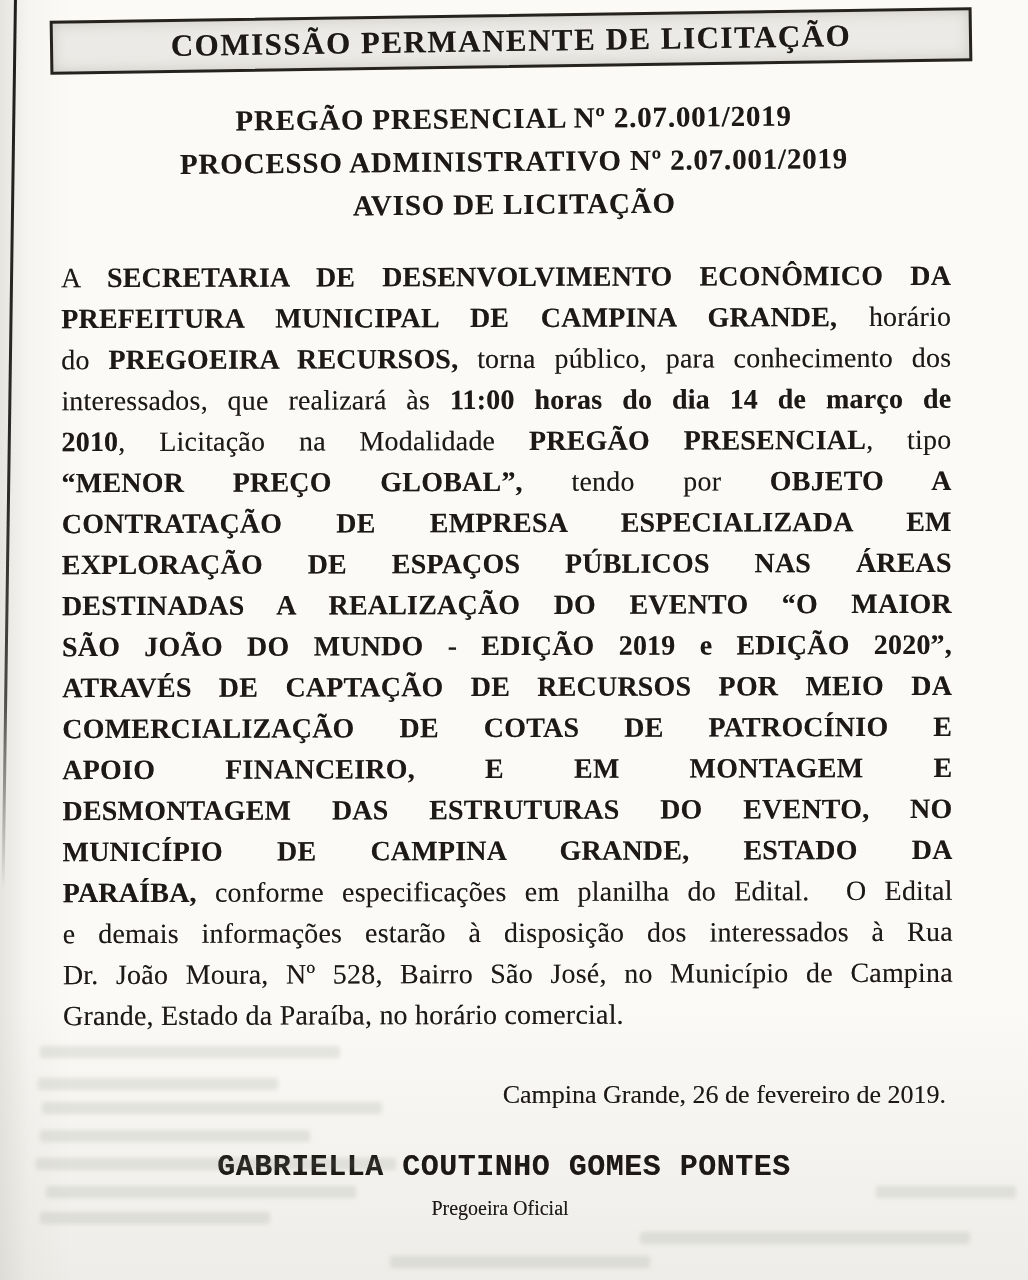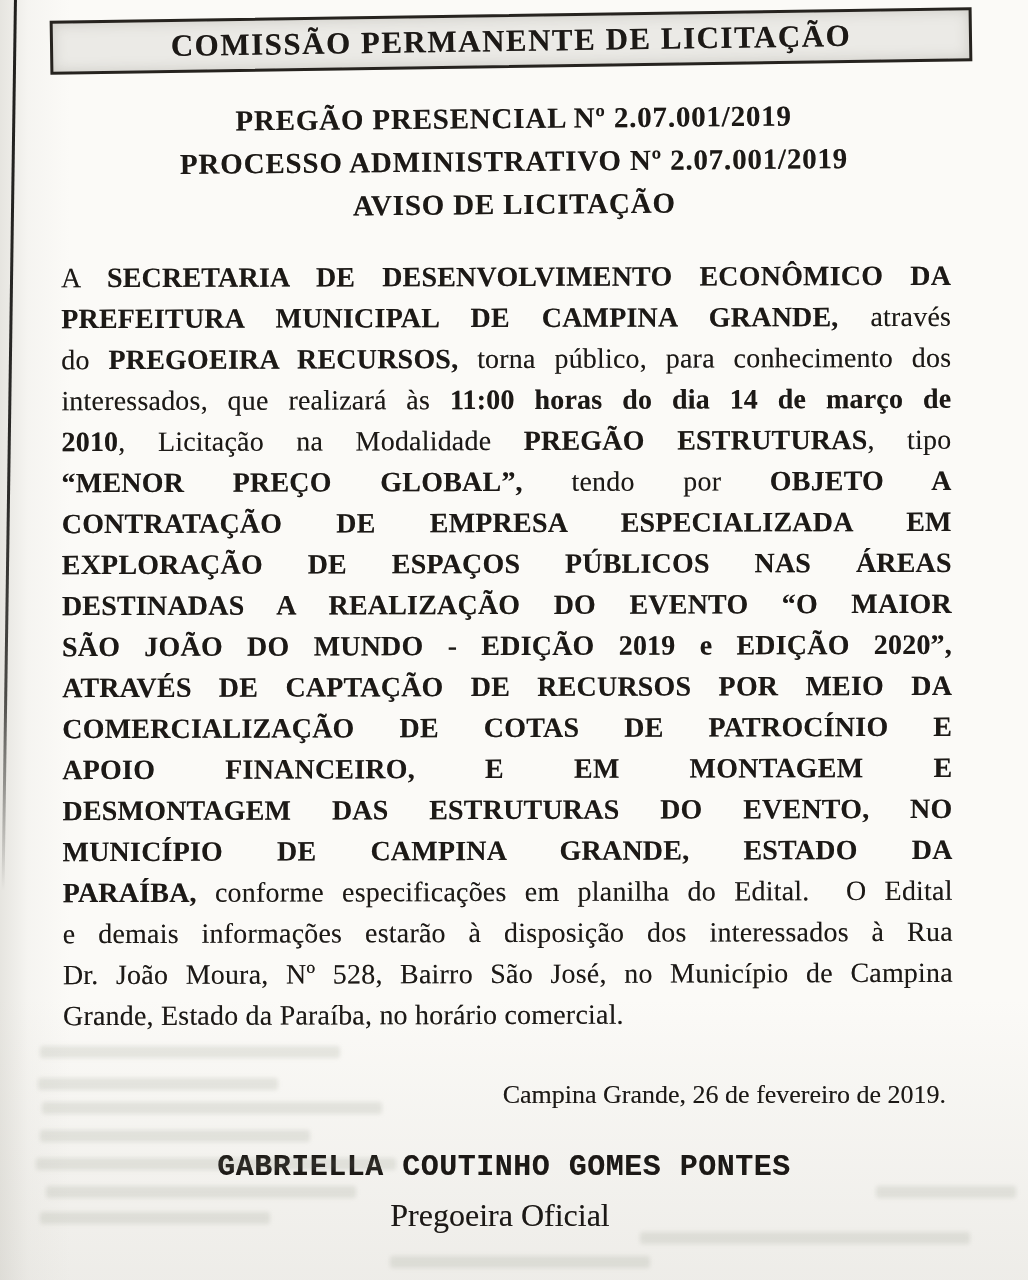--- a/index.html
+++ b/index.html
@@ -55,21 +55,21 @@
   .date-line{
     position:absolute;left:62px;top:1080px;width:884px;
     text-align:right;font-size:26px;
   }
   .sig-name{
     position:absolute;left:62px;top:1150px;width:884px;
     text-align:center;font-weight:bold;font-size:30px;letter-spacing:0.5px;font-family:Liberation Mono, monospace;
   }
   .sig-role{
     position:absolute;left:58px;top:1197px;width:884px;
-    text-align:center;font-size:32px;
+    text-align:center;font-size:20px;
   }
 
   
   .ghosts i{
     position:absolute;display:block;height:12px;border-radius:3px;
     background:rgba(128,138,118,0.17);filter:blur(2px);
   }
   .txt-soft{text-shadow:0 0 0.6px rgba(28,25,22,0.45);}
 </style>
 </head>
@@ -84,24 +84,24 @@
   </div>
 
   <div class="title-block">
     <div class="txt-soft">PREGÃO PRESENCIAL Nº 2.07.001/2019</div>
     <div class="txt-soft">PROCESSO ADMINISTRATIVO Nº 2.07.001/2019</div>
     <div class="txt-soft">AVISO DE LICITAÇÃO</div>
   </div>
 
   <div class="body-par txt-soft">
       <div class="line"><span>A </span><span class="b">SECRETARIA DE DESENVOLVIMENTO ECONÔMICO DA</span></div>
-      <div class="line"><span class="b">PREFEITURA MUNICIPAL DE CAMPINA GRANDE,</span><span> através</span></div>
+      <div class="line"><span class="b">PREFEITURA MUNICIPAL DE CAMPINA GRANDE,</span><span> horário</span></div>
       <div class="line"><span>do </span><span class="b">PREGOEIRA RECURSOS,</span><span> torna público, para conhecimento dos</span></div>
       <div class="line"><span>interessados, que realizará às </span><span class="b">11:00 horas do dia 14 de março de</span></div>
-      <div class="line"><span class="b">2010</span><span>, Licitação na Modalidade </span><span class="b">PREGÃO ESTRUTURAS</span><span>, tipo</span></div>
+      <div class="line"><span class="b">2010</span><span>, Licitação na Modalidade </span><span class="b">PREGÃO PRESENCIAL</span><span>, tipo</span></div>
       <div class="line"><span class="b">“MENOR PREÇO GLOBAL”,</span><span> tendo por </span><span class="b">OBJETO A</span></div>
       <div class="line"><span class="b">CONTRATAÇÃO DE EMPRESA ESPECIALIZADA EM</span></div>
       <div class="line"><span class="b">EXPLORAÇÃO DE ESPAÇOS PÚBLICOS NAS ÁREAS</span></div>
       <div class="line"><span class="b">DESTINADAS A REALIZAÇÃO DO EVENTO “O MAIOR</span></div>
       <div class="line"><span class="b">SÃO JOÃO DO MUNDO - EDIÇÃO 2019 e EDIÇÃO 2020”,</span></div>
       <div class="line"><span class="b">ATRAVÉS DE CAPTAÇÃO DE RECURSOS POR MEIO DA</span></div>
       <div class="line"><span class="b">COMERCIALIZAÇÃO DE COTAS DE PATROCÍNIO E</span></div>
       <div class="line"><span class="b">APOIO FINANCEIRO, E EM MONTAGEM E</span></div>
       <div class="line"><span class="b">DESMONTAGEM DAS ESTRUTURAS DO EVENTO, NO</span></div>
       <div class="line"><span class="b">MUNICÍPIO DE CAMPINA GRANDE, ESTADO DA</span></div>

